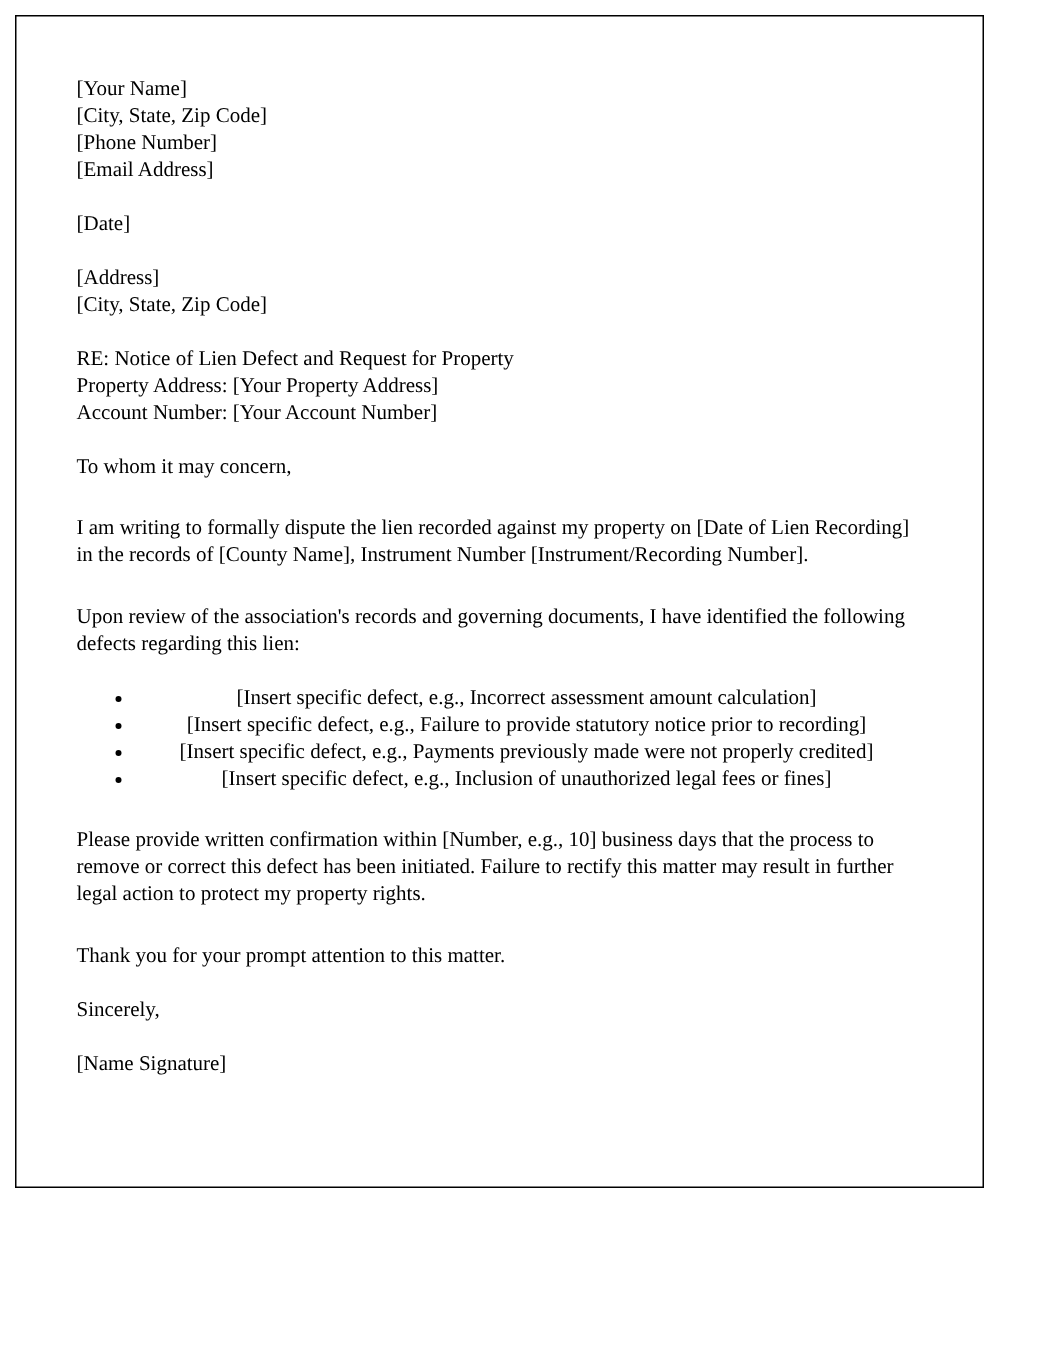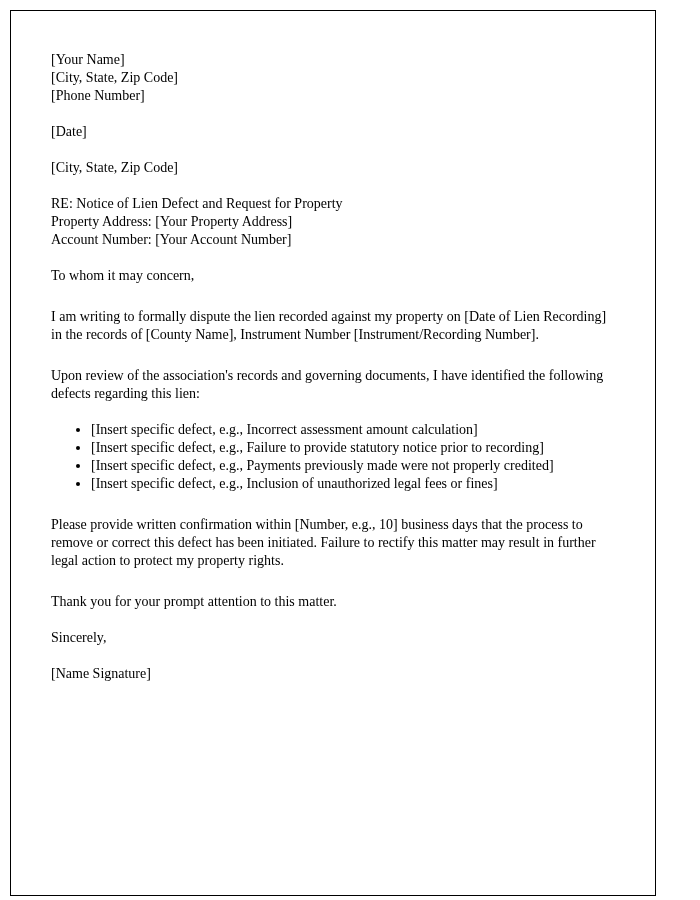--- a/index.html
+++ b/index.html
@@ -9,21 +9,21 @@
     background: #ffffff;
     font-family: "Liberation Serif", "DejaVu Serif", serif;
     color: #000000;
     overflow: hidden;
   }
   .page {
     position: absolute;
     left: 10px;
     top: 10px;
     width: 646px;
-    height: 886px;
+    height: 782px;
     border: 1px solid #000000;
     background: #ffffff;
     padding: 40px;
   }
   .line {
     font-size: 14px;
     line-height: 18px;
     white-space: nowrap;
   }
   .block {
@@ -34,42 +34,45 @@
     line-height: 18px;
     margin-bottom: 18px;
     max-width: 572px;
     margin-top: 23px;
   }
   ul.defects {
     margin: 0 0 18px 0;
     padding-left: 40px;
     list-style: disc outside;
     max-width: 560px;
+    text-align: center;
   }
   ul.defects li {
     font-size: 14px;
     line-height: 18px;
   }
 </style>
 </head>
 <body>
 
 <div class="page">
 
   <div class="block">
     <div class="line">[Your Name]</div>
     <div class="line">[City, State, Zip Code]</div>
     <div class="line">[Phone Number]</div>
+    <div class="line">[Email Address]</div>
   </div>
 
   <div class="block">
     <div class="line">[Date]</div>
   </div>
 
   <div class="block">
+    <div class="line">[Address]</div>
     <div class="line">[City, State, Zip Code]</div>
   </div>
 
   <div class="block">
     <div class="line">RE: Notice of Lien Defect and Request for Property</div>
     <div class="line">Property Address: [Your Property Address]</div>
     <div class="line">Account Number: [Your Account Number]</div>
   </div>
 
   <div class="block">

